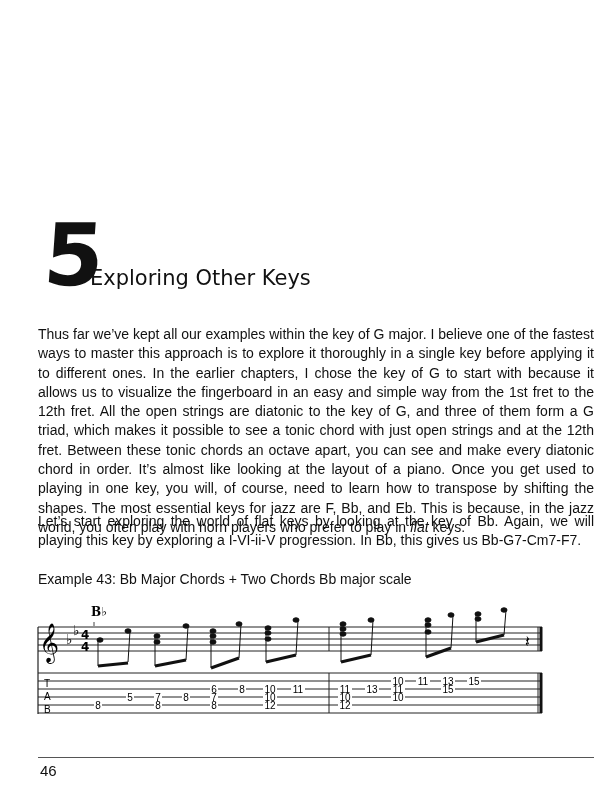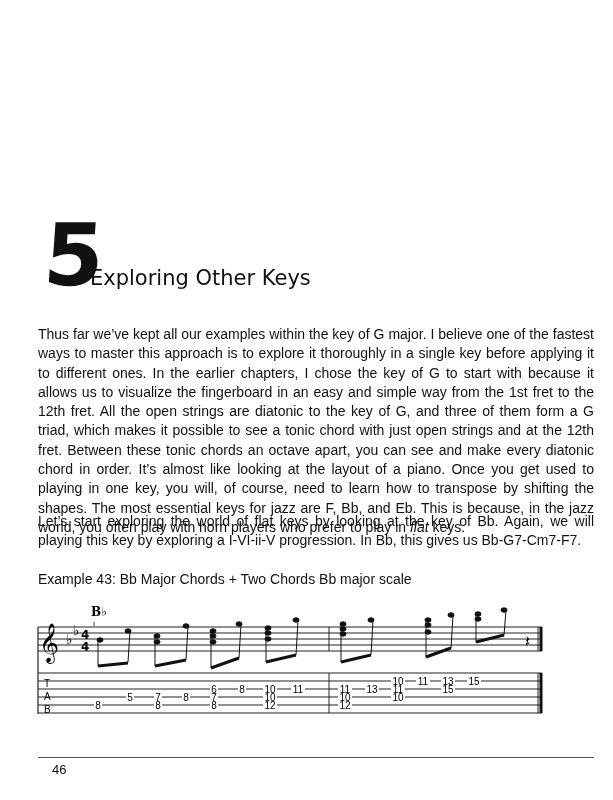--- a/index.html
+++ b/index.html
@@ -5,21 +5,21 @@
   html,body{margin:0;padding:0;background:#fff;}
   body{width:613px;height:800px;position:relative;overflow:hidden;font-family:"Liberation Sans",sans-serif;color:#111;}
   .chap-num{position:absolute;left:44px;top:212px;font-family:"DejaVu Sans",sans-serif;font-weight:bold;font-size:86px;line-height:86px;letter-spacing:-2px;transform:skewX(-4deg);}
   .chap-title{position:absolute;left:90px;top:266px;font-family:"DejaVu Sans",sans-serif;font-weight:normal;font-size:21px;}
   .para{position:absolute;left:38px;width:556px;font-size:14px;line-height:19.3px;text-align:justify;}
   .p1{top:325px;}
   .p2{top:512px;}
   .ex-title{position:absolute;left:38px;top:571px;font-size:14px;}
   .notation{position:absolute;left:30px;top:600px;}
   .footer-rule{position:absolute;left:38px;top:757px;width:556px;height:1px;background:#555;}
-  .page-num{position:absolute;left:52px;top:762px;font-size:13px;}
+  .page-num{position:absolute;left:40px;top:762px;font-size:15px;}
 </style>
 </head>
 <body>
 
 <div class="chap-num">5</div>
 <div class="chap-title">Exploring Other Keys</div>
 
 <div class="para p1"><span>Thus far we’ve kept all our examples within the key of G major. I believe one of the fastest ways to master this approach is to explore it thoroughly in a single key before applying it to different ones. In the earlier chapters, I chose the key of G to start with because it allows us to visualize the fingerboard in an easy and simple way from the 1st fret to the 12th fret. All the open strings are diatonic to the key of G, and three of them form a G triad, which makes it possible to see a tonic chord with just open strings and at the 12th fret. Between these tonic chords an octave apart, you can see and make every diatonic chord in order. It’s almost like looking at the layout of a piano. Once you get used to playing in one key, you will, of course, need to learn how to transpose by shifting the shapes. The most essential keys for jazz are F, Bb, and Eb.  This is because, in the jazz world, you often play with horn players who prefer to play in </span><i>flat</i><span> keys.</span></div>
 
 <div class="para p2">Let’s start exploring the world of flat keys by looking at the key of Bb. Again, we will playing this key by exploring a I-VI-ii-V progression. In Bb, this gives us Bb-G7-Cm7-F7.</div>

